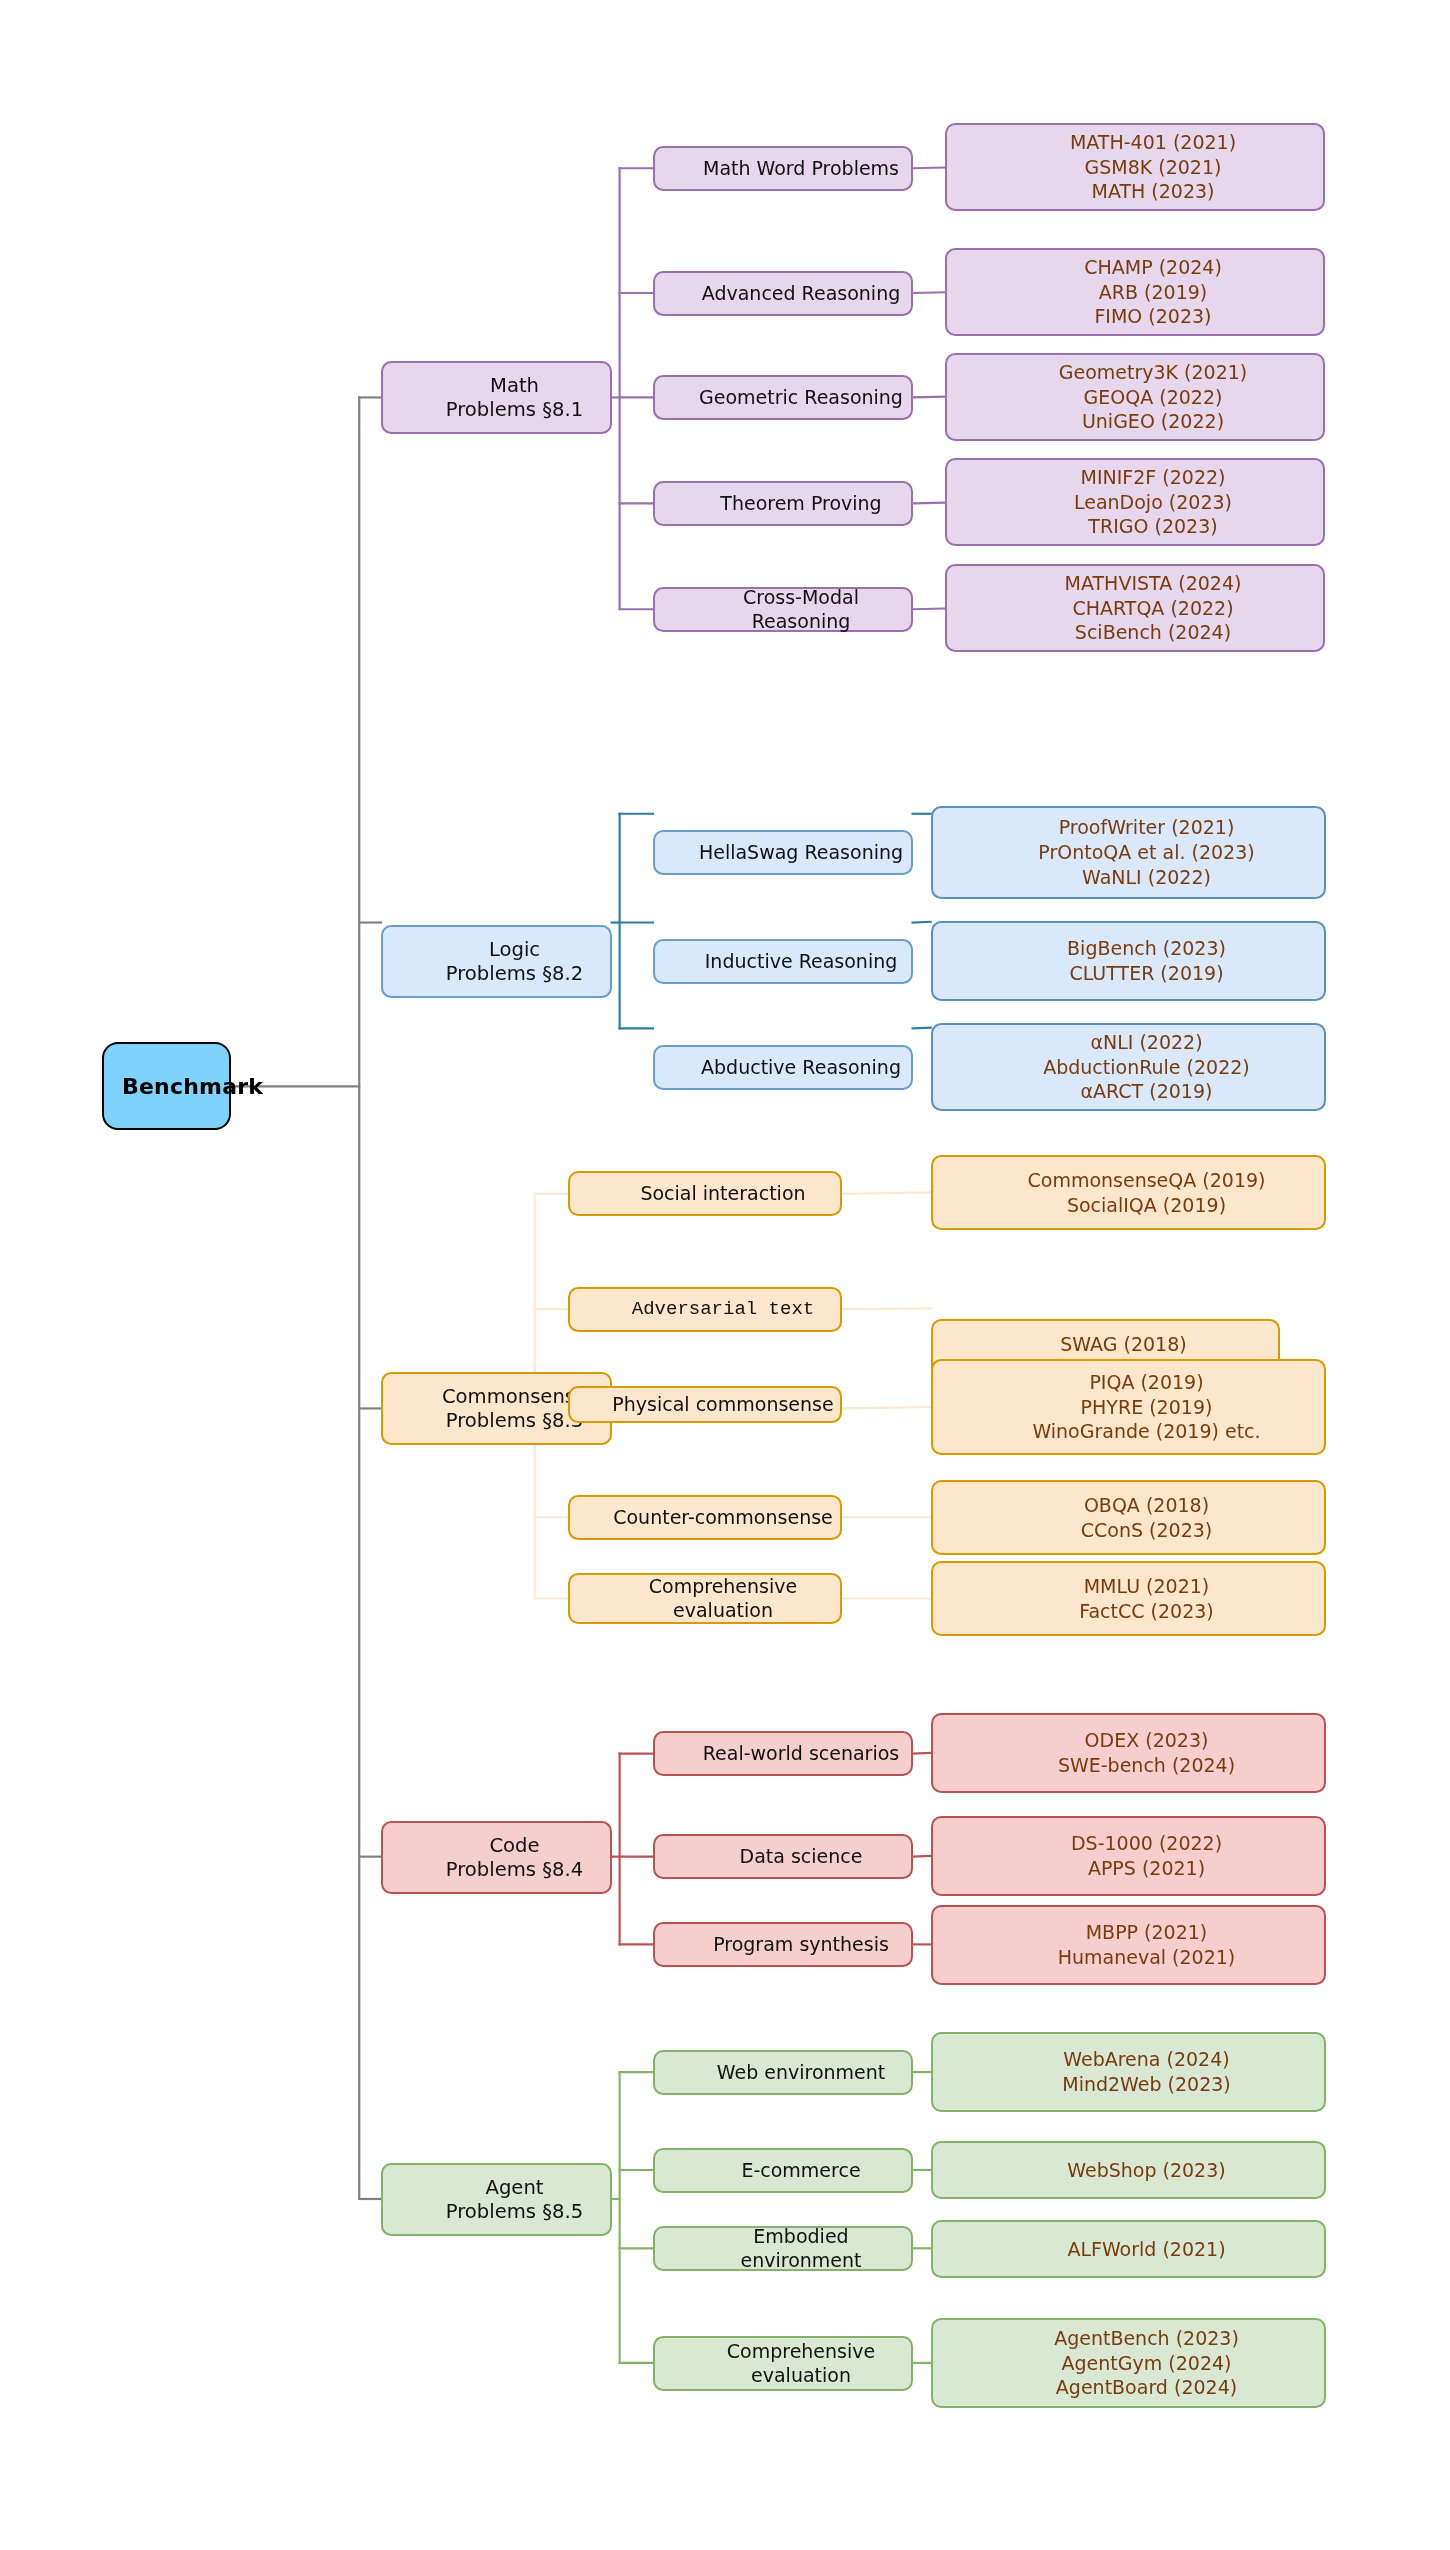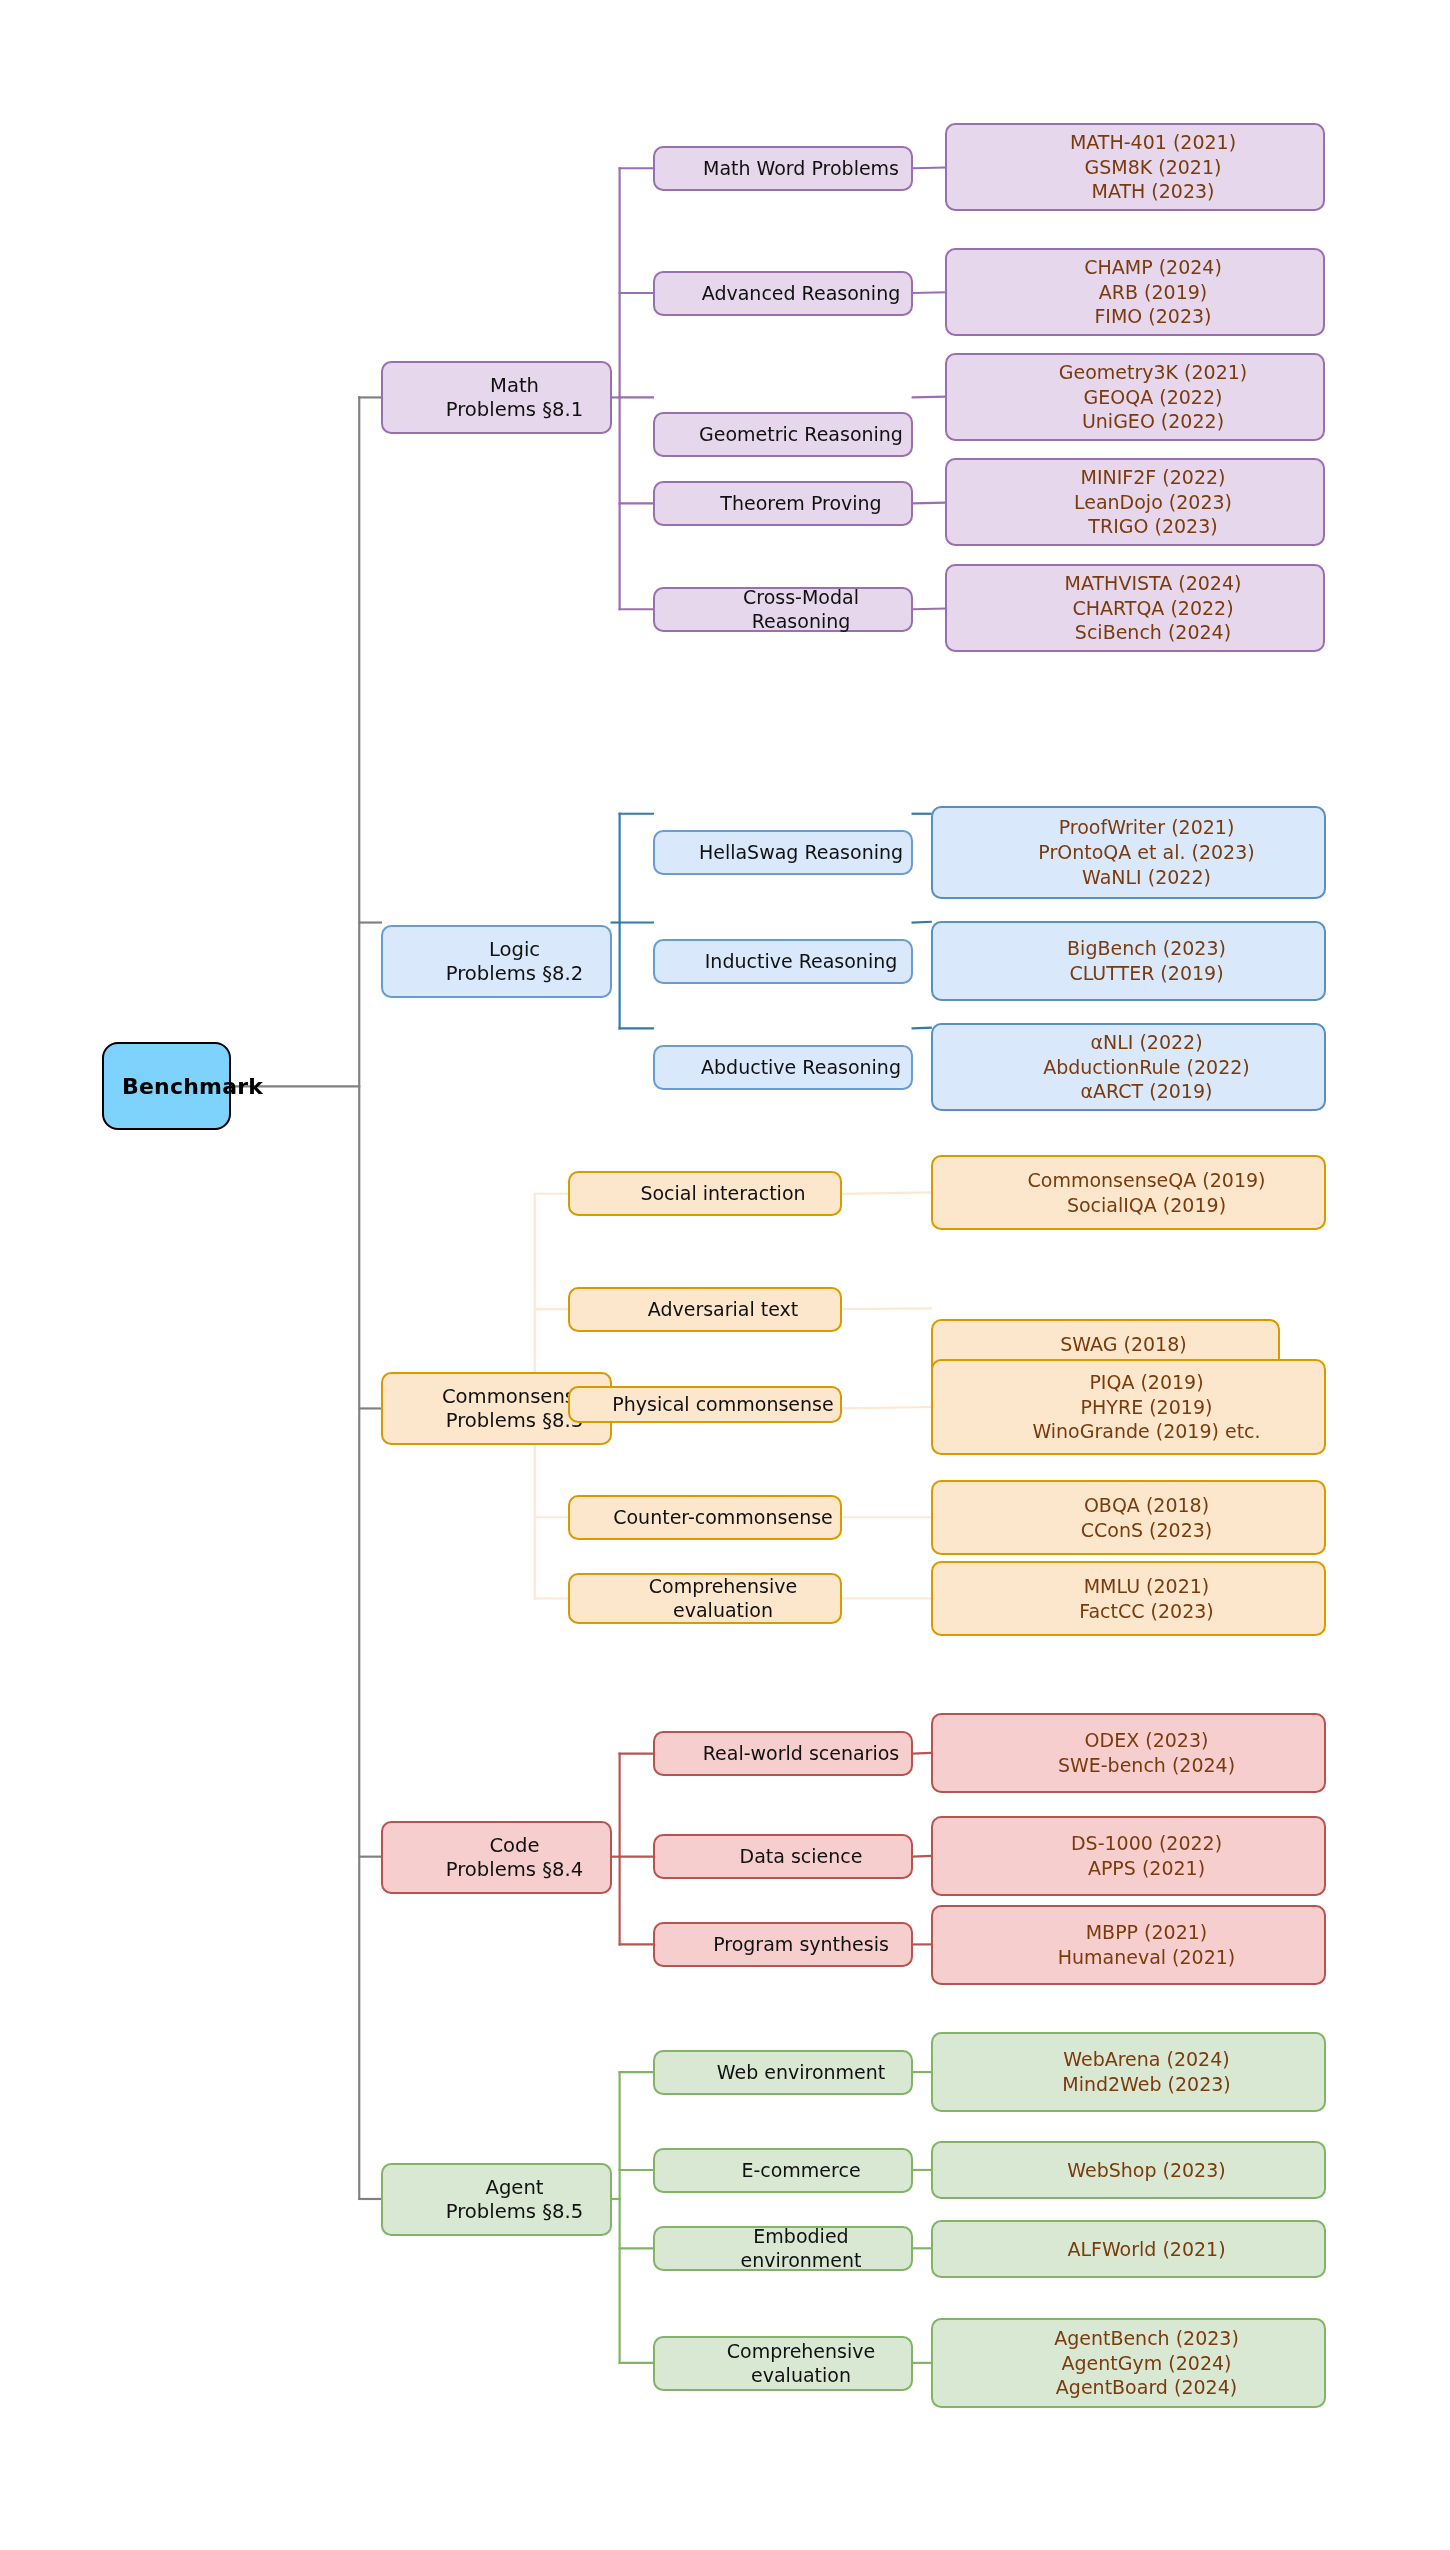--- a/index.html
+++ b/index.html
@@ -111,21 +111,21 @@
 MATH (2023)</span>
     </div>
     <div class="node math sub" style="left: 653px; top: 271px; width: 260px; height: 45px;">
       <span class="txt">Advanced Reasoning</span>
     </div>
     <div class="node math leaf" style="left: 945px; top: 248px; width: 380px; height: 88px;">
       <span class="txt">CHAMP (2024)
 ARB (2019)
 FIMO (2023)</span>
     </div>
-    <div class="node math sub" style="left: 653px; top: 375px; width: 260px; height: 45px; margin-top: 37px;">
+    <div class="node math sub" style="left: 653px; top: 375px; width: 260px; height: 45px;">
       <span class="txt">Geometric Reasoning</span>
     </div>
     <div class="node math leaf" style="left: 945px; top: 353px; width: 380px; height: 88px;">
       <span class="txt">Geometry3K (2021)
 GEOQA (2022)
 UniGEO (2022)</span>
     </div>
     <div class="node math sub" style="left: 653px; top: 481px; width: 260px; height: 45px;">
       <span class="txt">Theorem Proving</span>
     </div>
@@ -173,21 +173,21 @@
       <span class="txt">Commonsense
 Problems §8.3</span>
     </div>
     <div class="node cs sub" style="left: 568px; top: 1171px; width: 274px; height: 45px;">
       <span class="txt">Social interaction</span>
     </div>
     <div class="node cs leaf" style="left: 931px; top: 1155px; width: 395px; height: 75px;">
       <span class="txt">CommonsenseQA (2019)
 SocialIQA (2019)</span>
     </div>
-    <div class="node cs sub" style="left: 568px; top: 1287px; width: 274px; height: 45px;">
+    <div class="node cs sub" style="left: 568px; top: 1287px; width: 274px; height: 45px; font-family: Liberation Mono, monospace;">
       <span class="txt">Adversarial text</span>
     </div>
     <div class="node cs leaf" style="left: 931px; top: 1271px; width: 349px; height: 75px; margin-top: 48px;">
       <span class="txt">SWAG (2018)
 HellaSwag (2019)</span>
     </div>
     <div class="node cs sub" style="left: 568px; top: 1386px; width: 274px; height: 37px;">
       <span class="txt">Physical commonsense</span>
     </div>
     <div class="node cs leaf" style="left: 931px; top: 1359px; width: 395px; height: 96px;">

